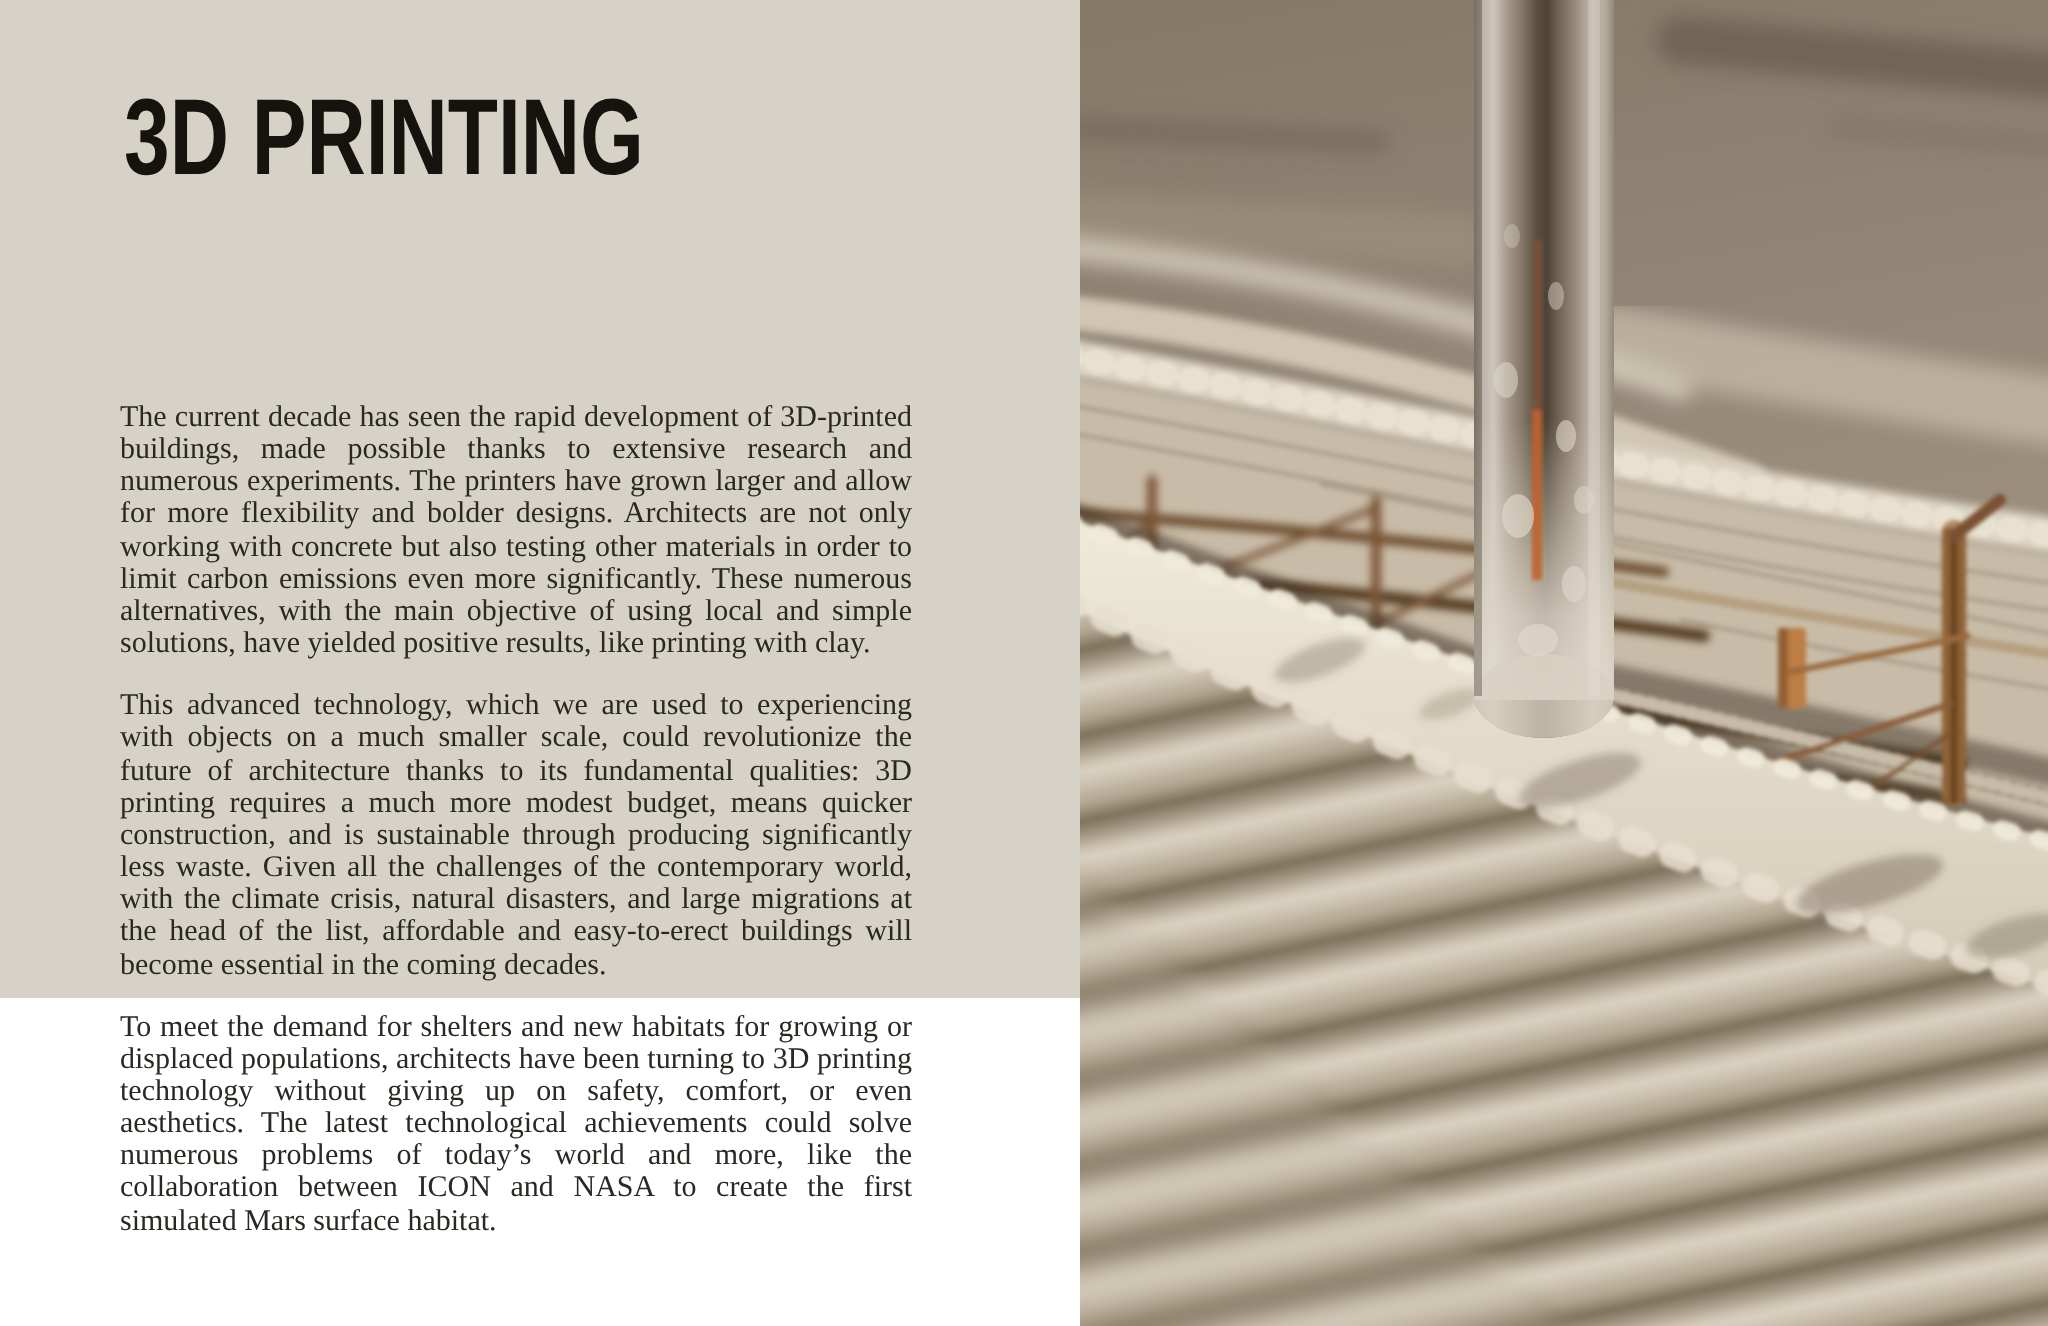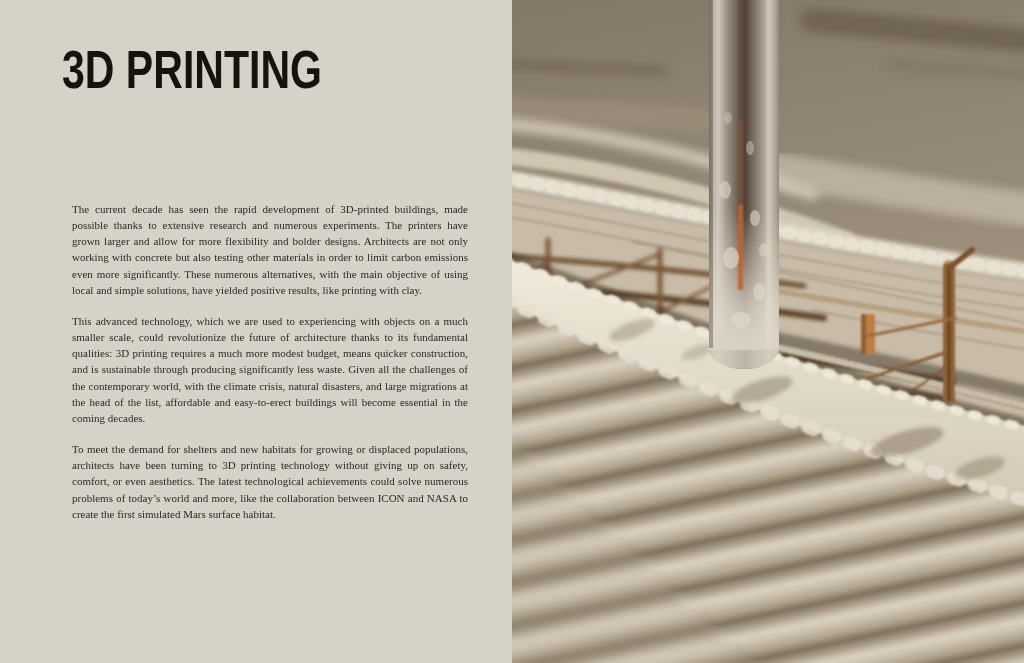--- a/index.html
+++ b/index.html
@@ -3,34 +3,35 @@
 <meta charset="utf-8">
 <style>
   html,body{margin:0;padding:0;}
   body{
     width:1024px;height:663px;overflow:hidden;
     font-family:"Liberation Sans",sans-serif;
     background:#fff;
   }
   .spread{position:relative;width:1024px;height:663px;display:flex;}
   .page-left{
-    position:relative;width:512px;height:663px;flex:0 0 512px;
+    position:relative;width:512px;height:499px;flex:0 0 512px;
     background:var(--page-bg,#d6d2c7);
+    padding-left:28px;
   }
   .title{
     position:absolute;left:62px;top:42px;margin:0;
     font-family:"Liberation Sans",sans-serif;
     font-weight:bold;font-size:54px;line-height:1;letter-spacing:0;
     color:var(--title-text,#16130e);
     transform:scaleX(.76);transform-origin:left top;white-space:nowrap;
   }
   .body-text{
-    position:absolute;left:72px;top:201px;width:396px;
+    position:absolute;left:60px;top:201px;width:396px;
     font-family:"Liberation Serif",serif;
-    font-size:11px;line-height:16.15px;
+    font-size:15px;line-height:16.15px;
     color:var(--body-text,#2b2823);
     text-align:justify;text-justify:inter-word;
   }
   .body-text p{margin:0 0 15px 0;}
   .page-right{position:relative;width:512px;height:663px;flex:0 0 512px;overflow:hidden;}
   .photo{
     position:absolute;inset:0;
     background:linear-gradient(170deg,#847866 0%,#8c8070 16%,#948878 32%,
       #9e907d 48%,#a89a87 60%,#b2a491 72%,#b7a994 100%);
   }

